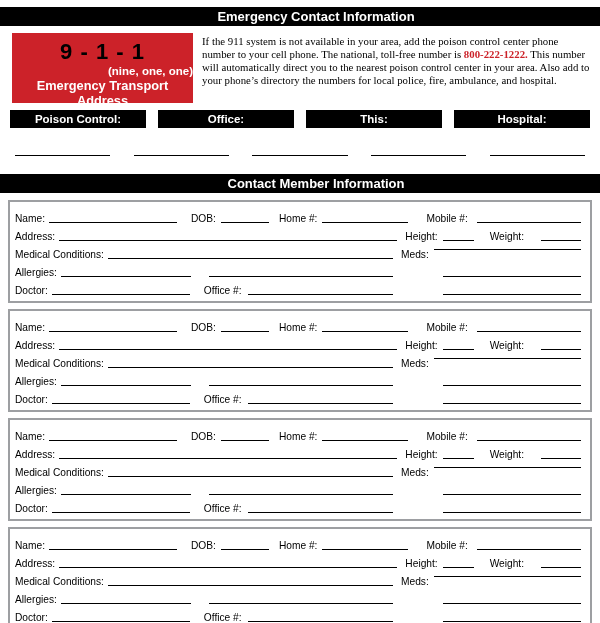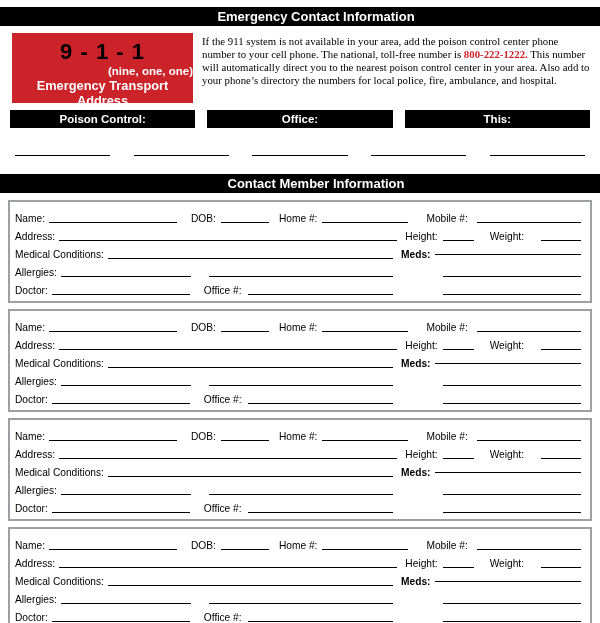--- a/index.html
+++ b/index.html
@@ -131,23 +131,22 @@
   .ln-mobile { flex: 1; margin-left: 9px; }
   .ln-grow   { flex: 1; }
   .lbl-height { margin-left: 8px; }
   .ln-height  { width: 31px; margin-left: 5px; }
   .lbl-weight { margin-left: 16px; }
   .ln-weight  { width: 40px; margin-left: 17px; }
   .rgroup {
     width: 180px;
     flex: none;
     display: flex;
-    align-items: center;
+    align-items: flex-start;
     margin-left: 8px;
-    font-weight: bold;
   }
   .rgroup .ln-meds  { flex: 1; margin-left: 5px; }
   .rgroup .ln-right { flex: 1; margin-left: 42px; }
   .ln-allergies { width: 130px; margin-right: 14px; }
   .ln-doctor    { width: 138px; margin-right: 14px; }
   .ln-office    { flex: 1; margin-left: 6px; }
 </style>
 </head>
 <body>
 
@@ -169,20 +168,23 @@
 
   <div class="contact-box">
     <span>Office:</span>
   </div>
 
   <div class="contact-box">
     <span>This:</span>
   </div>
 
 
+  <div class="contact-box">
+    <span>Hospital:</span>
+  </div>
 </div>
 <div class="contact-lines-row">
   <div class="contact-line-cell">
     <div class="c-line"></div>
   </div>
 
   <div class="contact-line-cell">
     <div class="c-line"></div>
   </div>
 

